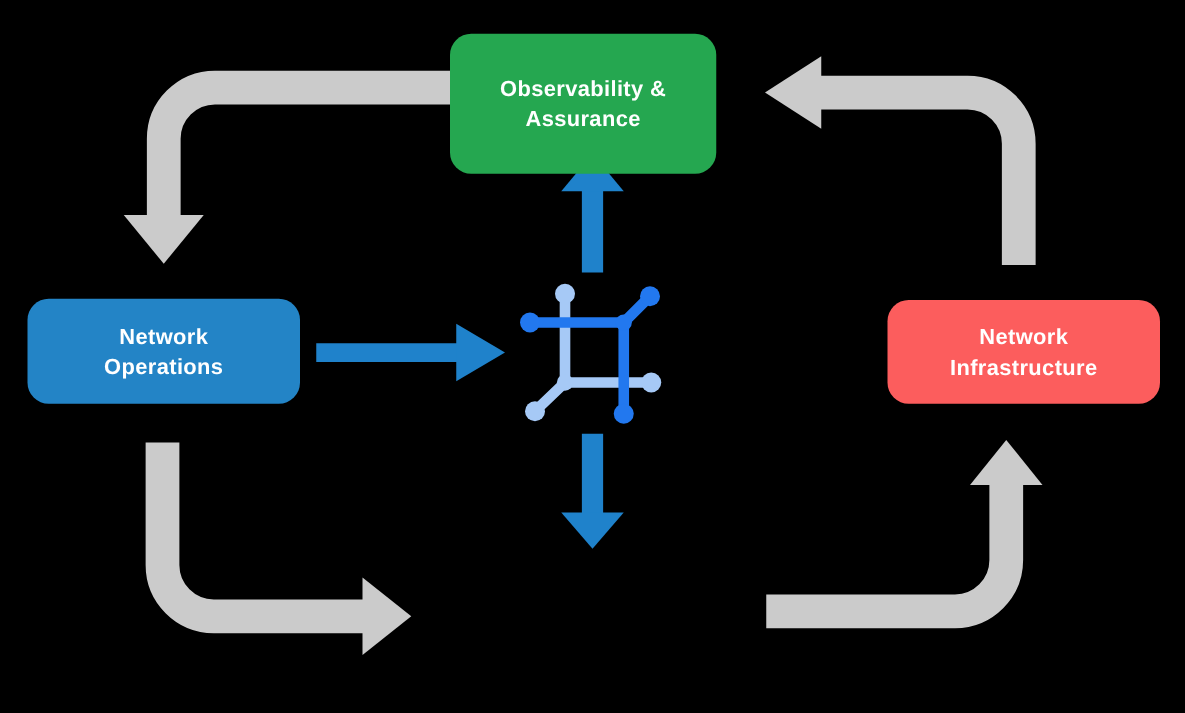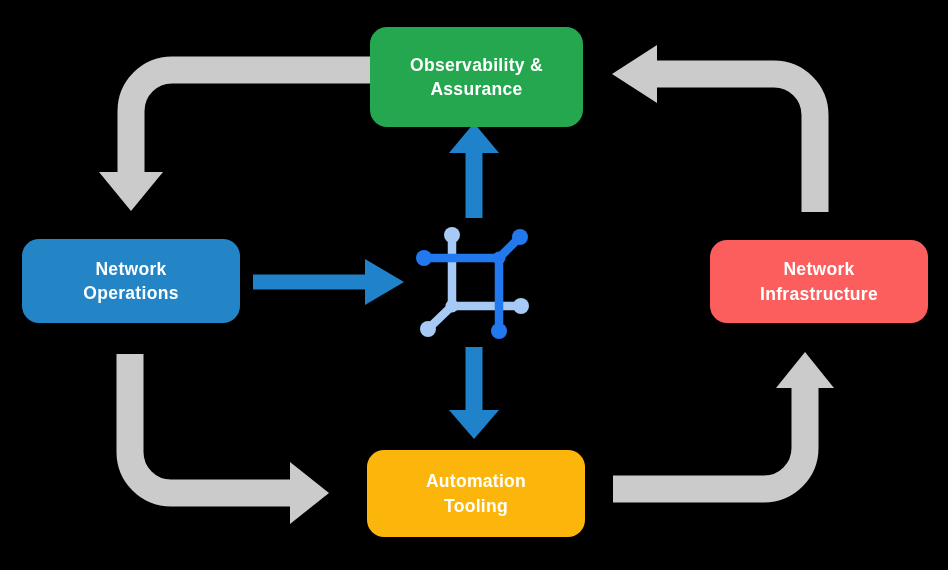--- a/index.html
+++ b/index.html
@@ -15,21 +15,21 @@
     border-radius:17px;
     display:flex;align-items:center;justify-content:center;
     text-align:center;
     color:#fff;
     font-size:17.5px;
     font-weight:600;
     line-height:1.38;
     letter-spacing:0.3px;
     white-space:pre-line;
   }
-  .node-observability{left:370px;top:27px;width:213px;height:100px;text-align:center;}
+  .node-observability{left:360px;top:27px;width:213px;height:112px;text-align:center;}
   .node-operations{left:22px;top:239px;width:218px;height:84px;}
   .node-infrastructure{left:710px;top:240px;width:218px;height:83px;}
   .node-automation{left:367px;top:450px;width:218px;height:87px;}
 </style>
 </head>
 <body>
 
 <div class="stage" style="background: rgb(0, 0, 0);">
 
   <svg class="arrow-layer" width="948" height="570" viewBox="0 0 948 570" fill="none">
@@ -95,18 +95,14 @@
   <div class="node node-operations" style="background: rgb(35, 132, 198);">
     <span>Network
 Operations</span>
   </div>
 
   <div class="node node-infrastructure" style="background: rgb(252, 93, 93);">
     <span>Network
 Infrastructure</span>
   </div>
 
-  <div class="node node-automation" style="background: rgb(252, 182, 11);">
-    <span>Automation
-Tooling</span>
-  </div>
 
 </div>
 
 </body></html>

